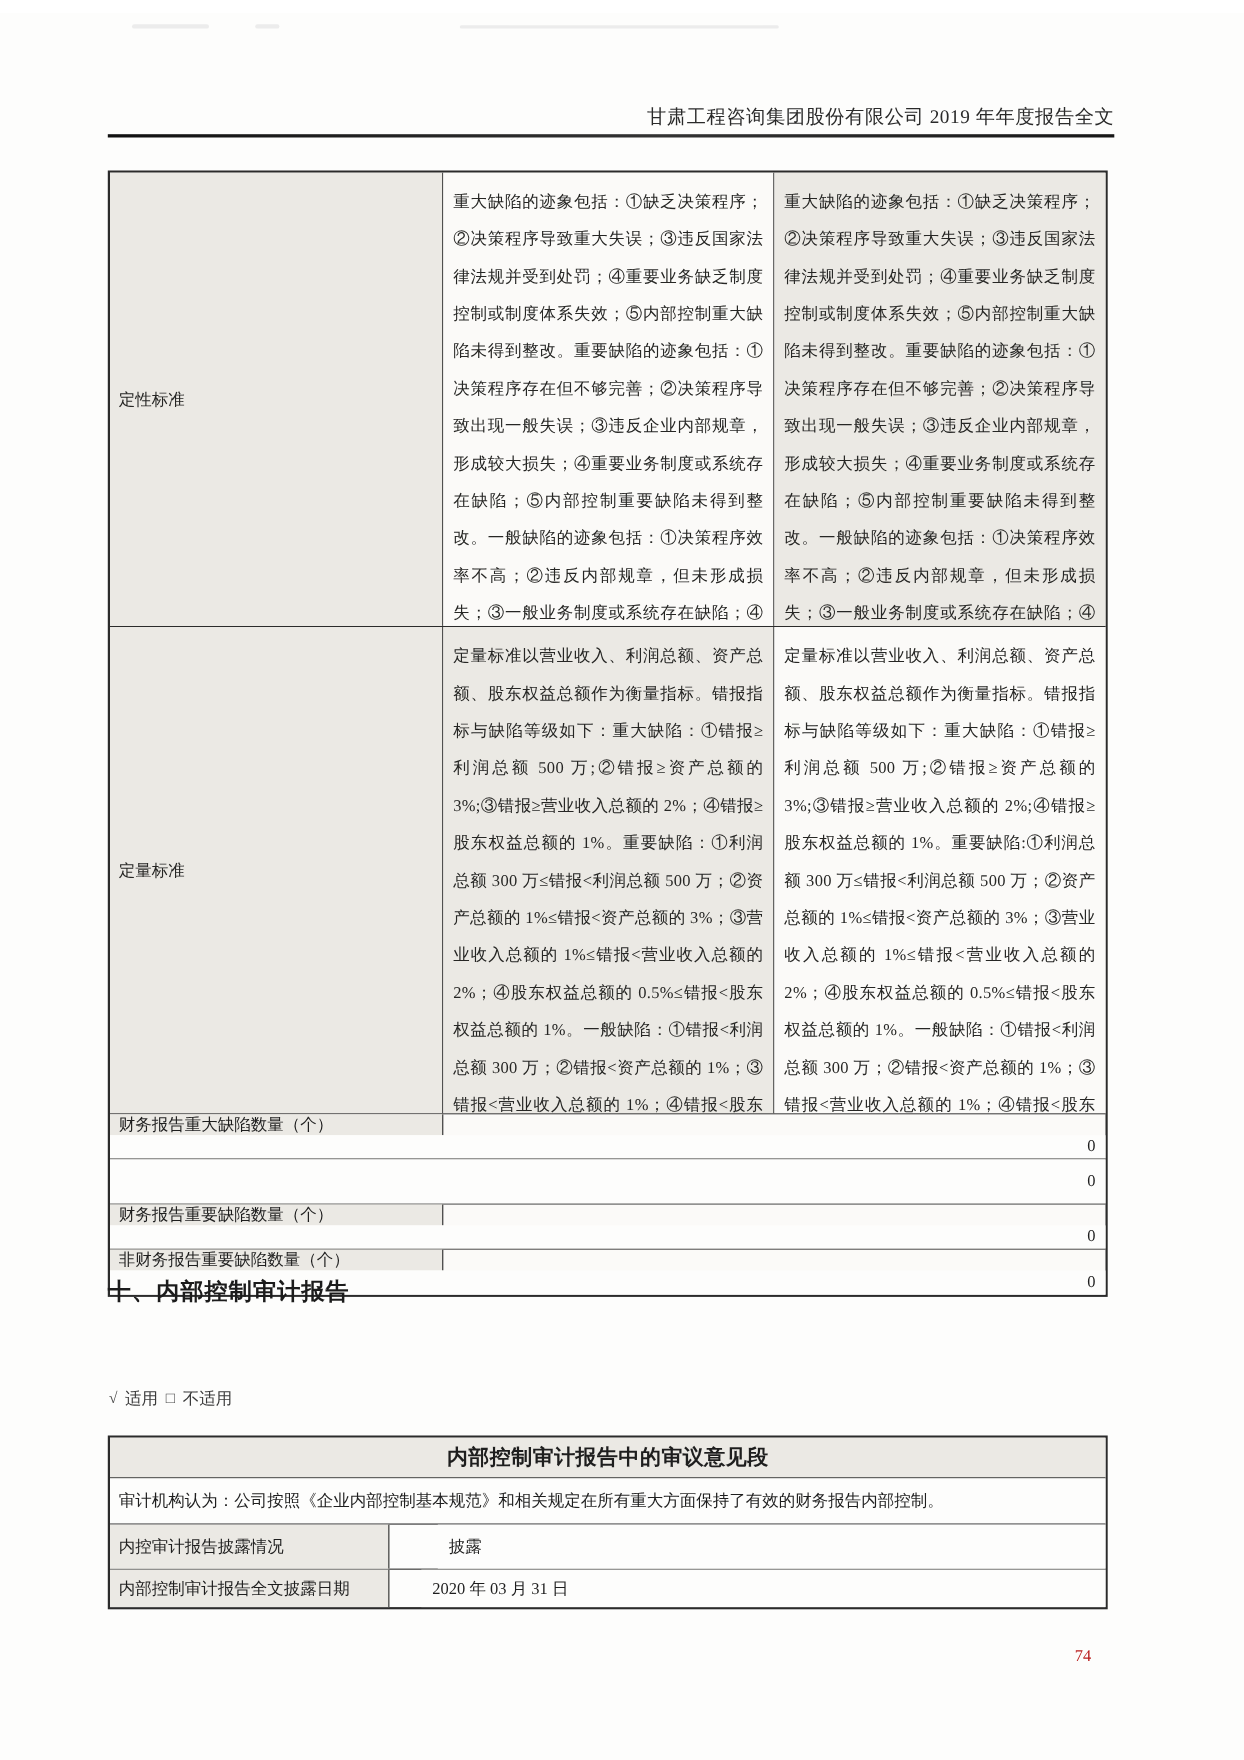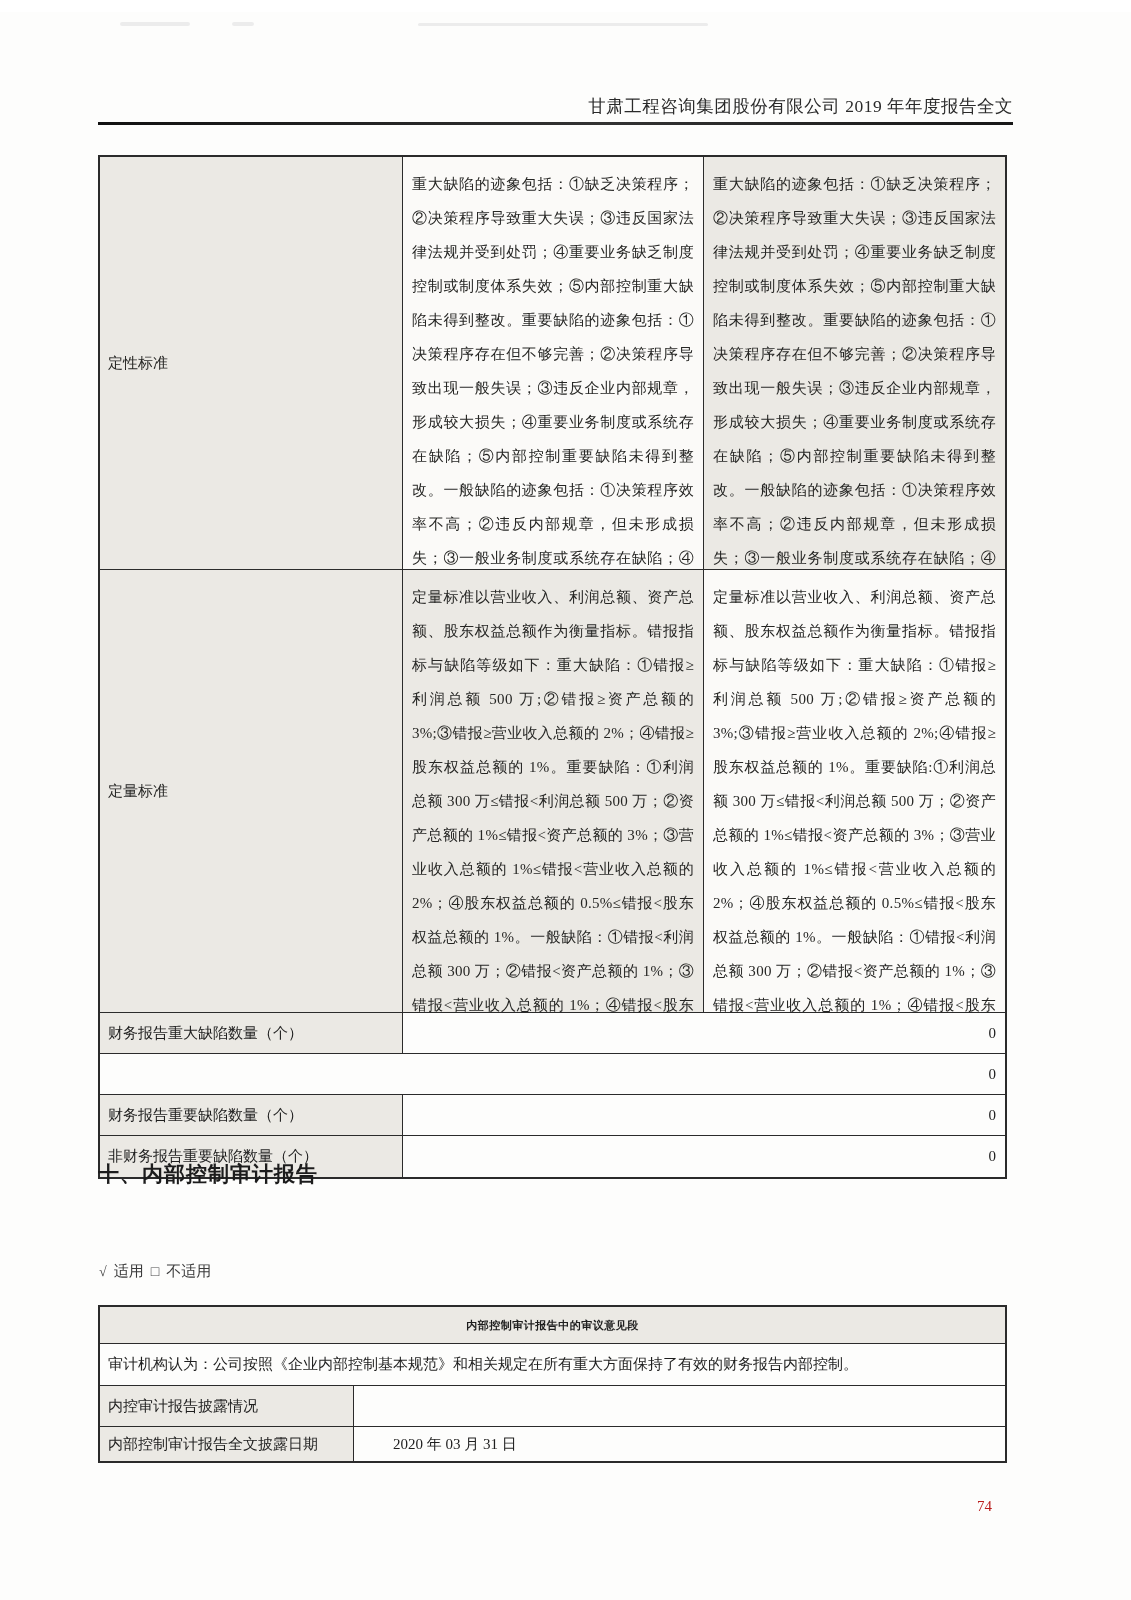--- a/index.html
+++ b/index.html
@@ -68,21 +68,21 @@
   .longtext {
     padding: 10px 9px;
     line-height: 34px;
     text-align: justify;
     letter-spacing: 0.3px;
   }
   .shaded { background: #ebe9e4; }
   .plain  { background: #fbfaf8; }
   #row-qualitative { height: 413px; }
   #row-quantitative { height: 443px; }
-  .count-row { height: 41px; }
+  .count-row { height: 41px; flex-direction: column; }
   .count-label {
     width: 303px;
     display: flex; align-items: center;
     padding: 0 8px;
     border-right: 1px solid #2b2b2b;
     background: #ebe9e4;
     font-size: 15px;
   }
   .count-value {
     flex: 1;
@@ -121,21 +121,21 @@
     top: 1293px;
     width: 909px;
     border: 2px solid #2b2b2b;
     background: #fdfdfc;
   }
   #audit-header {
     height: 37px;
     display: flex; align-items: center; justify-content: center;
     background: #ebe9e4;
     border-bottom: 1px solid #2b2b2b;
-    font-size: 11px;
+    font-size: 19px;
     font-weight: bold;
     letter-spacing: 0.5px;
   }
   #audit-opinion {
     min-height: 42px;
     display: flex; align-items: center;
     padding: 6px 8px;
     border-bottom: 1px solid #2b2b2b;
     font-size: 15px;
     background: #fdfdfc;
@@ -227,20 +227,21 @@
     <span>适用</span>
     <span class="glyph">□</span>
     <span>不适用</span>
   </div>
 
   <div id="audit-table">
     <div id="audit-header">内部控制审计报告中的审议意见段</div>
     <div id="audit-opinion">审计机构认为：公司按照《企业内部控制基本规范》和相关规定在所有重大方面保持了有效的财务报告内部控制。</div>
     <div class="audit-row" id="audit-row-disclosure">
       <div class="a-label">内控审计报告披露情况</div>
+      <div class="a-value">披露</div>
     </div>
     <div class="audit-row" id="audit-row-date">
       <div class="a-label">内部控制审计报告全文披露日期</div>
       <div class="a-value">2020 年 03 月 31 日</div>
     </div>
   </div>
 
   <div id="page-number">74</div>
 
 </div>

